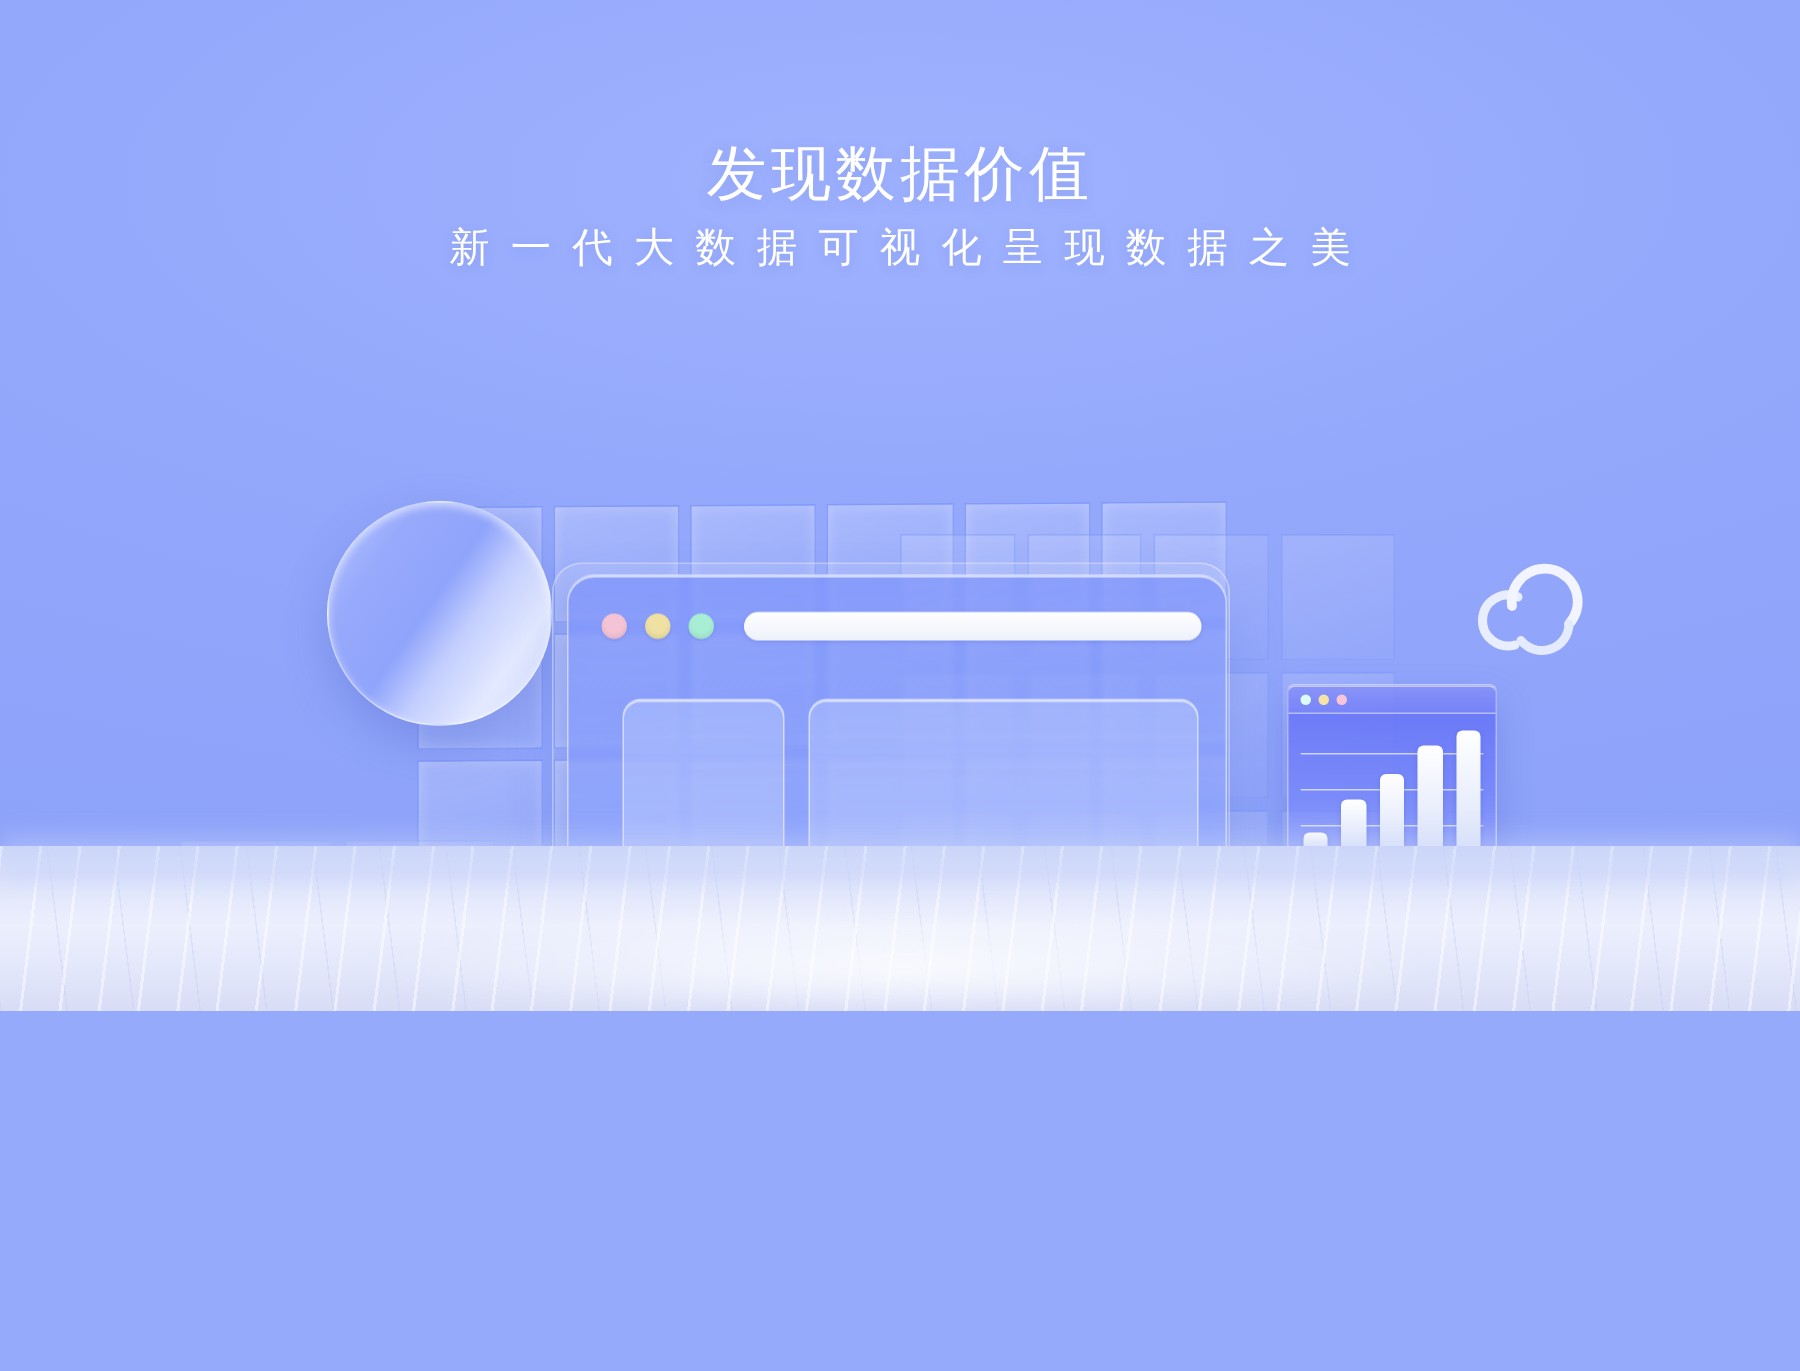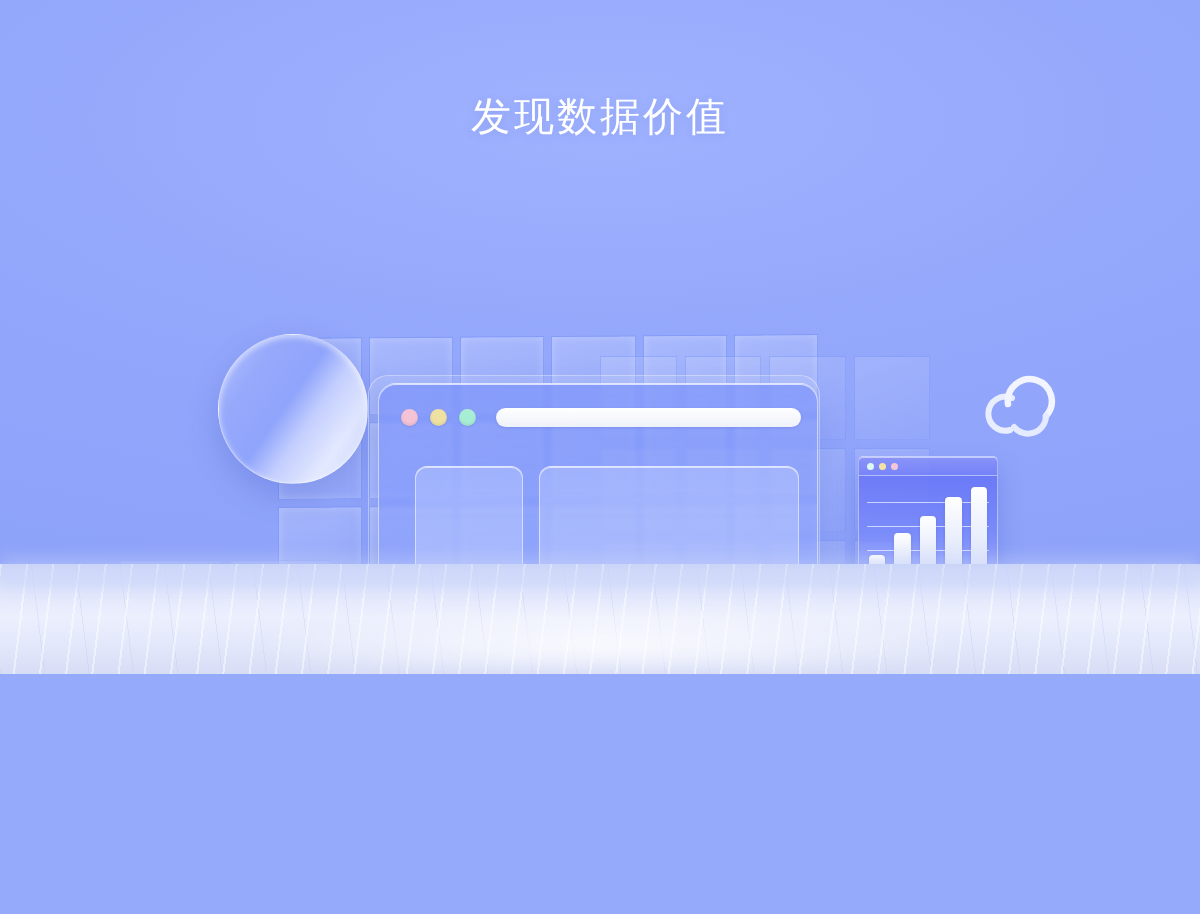--- a/index.html
+++ b/index.html
@@ -386,15 +386,16 @@
   </div>
 
   <div class="floor"></div>
   <div class="floor-glow"></div>
 
   <div class="sphere s1"></div>
   <div class="sphere s2"></div>
 
   <div class="copy">
     <div class="eyebrow">发现数据价值</div>
+    <div class="subline">新一代大数据可视化呈现数据之美</div>
   </div>
 
 </div>
 
 </body></html>

